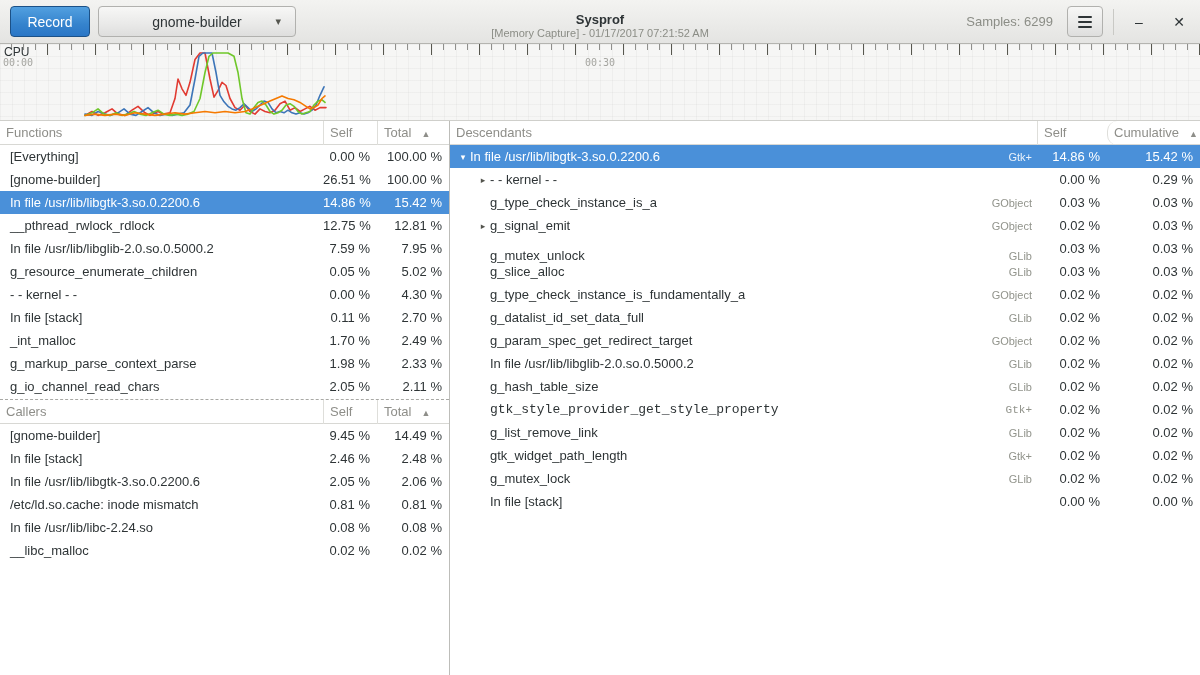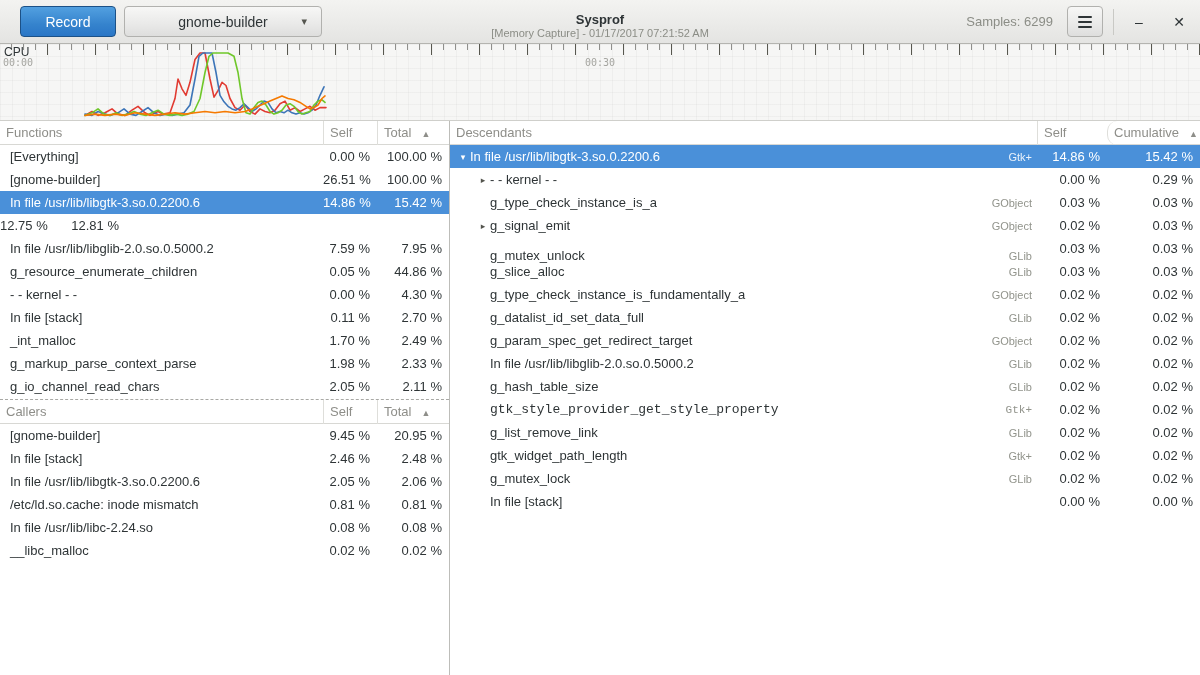--- a/index.html
+++ b/index.html
@@ -12,21 +12,21 @@
     height:44px; flex:0 0 44px; display:flex; align-items:center; position:relative;
     background:linear-gradient(to bottom,#f3f3f1,#e4e4e2);
     border-bottom:1px solid #b4b4b0; padding:0 6px;
   }
   .btn {
     height:31px; border:1px solid #b1b1ae; border-radius:4px;
     background:linear-gradient(to bottom,#f7f7f6,#e9e9e8 60%,#dededd);
     font-family:"Liberation Sans",sans-serif; font-size:14px; color:#2e3436; cursor:default;
   }
   .record-btn {
-    width:96px; margin-left:14px; color:#fff; font-weight:400;
+    width:80px; margin-left:4px; color:#fff; font-weight:400;
     border:1px solid #1c5187;
     background:linear-gradient(to bottom,#52a0e0,#3583cd 60%,#2a76c6);
   }
   .app-select {
     width:198px; margin-left:8px; display:flex; align-items:center; justify-content:center; gap:10px;
   }
   .app-select .arrow { font-size:11px; color:#55564f; position:absolute; right:14px; }
   .app-select { position:relative; }
   .title-block {
     position:absolute; left:0; right:0; top:0; height:52px; pointer-events:none;
@@ -159,32 +159,33 @@
             <span class="name">[gnome-builder]</span>
             <span class="num self">26.51 %</span>
             <span class="num total">100.00 %</span>
           </div>
           <div class="row selected">
             <span class="name">In file /usr/lib/libgtk-3.so.0.2200.6</span>
             <span class="num self">14.86 %</span>
             <span class="num total">15.42 %</span>
           </div>
           <div class="row">
+            <span class="name">__pthread_rwlock_rdlock</span>
             <span class="num self">12.75 %</span>
             <span class="num total">12.81 %</span>
           </div>
           <div class="row">
             <span class="name">In file /usr/lib/libglib-2.0.so.0.5000.2</span>
             <span class="num self">7.59 %</span>
             <span class="num total">7.95 %</span>
           </div>
           <div class="row">
             <span class="name">g_resource_enumerate_children</span>
             <span class="num self">0.05 %</span>
-            <span class="num total">44.86 %</span>
+            <span class="num total">5.02 %</span>
           </div>
           <div class="row">
             <span class="name">- - kernel - -</span>
             <span class="num self">0.00 %</span>
             <span class="num total">4.30 %</span>
           </div>
           <div class="row">
             <span class="name">In file [stack]</span>
             <span class="num self">0.11 %</span>
             <span class="num total">2.70 %</span>
@@ -208,21 +209,21 @@
       <div class="paned-handle"></div>
       <div class="thead">
         <span class="hc name">Callers</span>
         <span class="hc self sep">Self</span>
         <span class="hc total sep"><span>Total</span><span class="sort-arrow">▲</span></span>
       </div>
       <div id="callers-rows">
           <div class="row">
             <span class="name">[gnome-builder]</span>
             <span class="num self">9.45 %</span>
-            <span class="num total">20.95 %</span>
+            <span class="num total">14.49 %</span>
           </div>
           <div class="row">
             <span class="name">In file [stack]</span>
             <span class="num self">2.46 %</span>
             <span class="num total">2.48 %</span>
           </div>
           <div class="row">
             <span class="name">In file /usr/lib/libgtk-3.so.0.2200.6</span>
             <span class="num self">2.05 %</span>
             <span class="num total">2.06 %</span>

